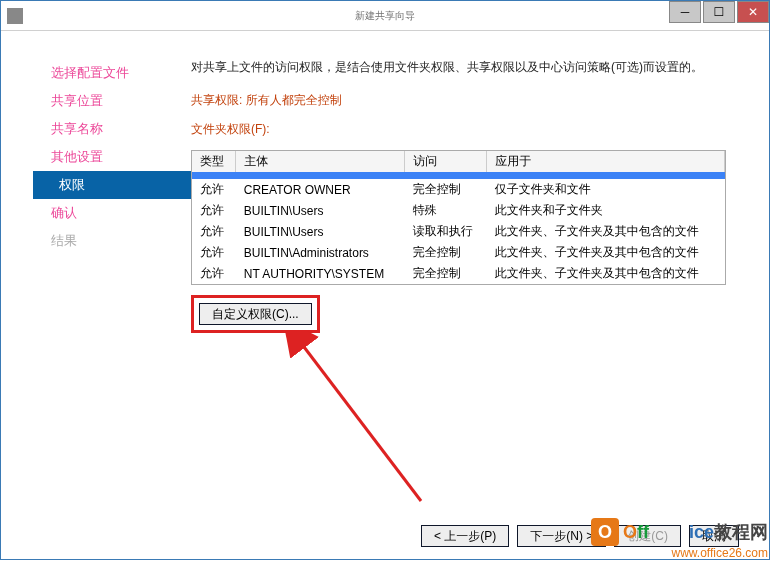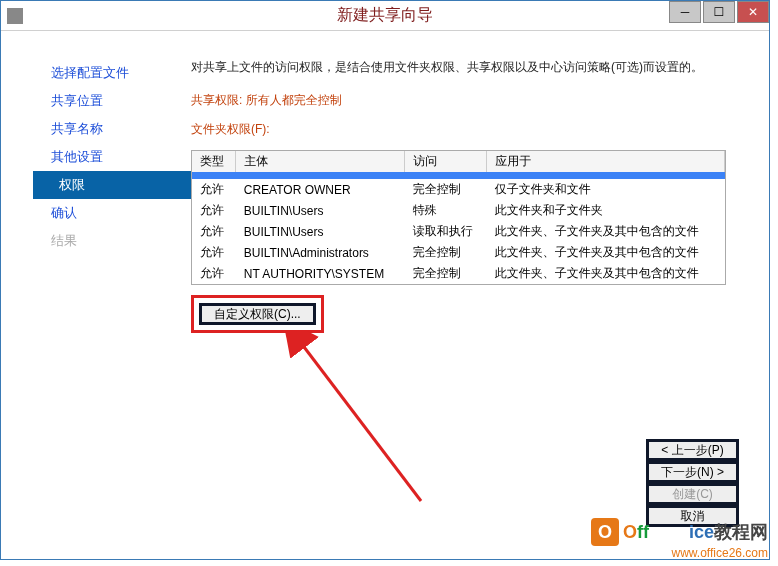--- a/index.html
+++ b/index.html
@@ -29,22 +29,22 @@
   .titlebar .app-icon {
     width: 16px; height: 16px;
     margin-left: 6px;
     background: #888;
     display: inline-block;
   }
   .titlebar .title {
     position: absolute;
     left: 50%;
     transform: translateX(-50%);
-    color: #7f1d1d;
-    font-size: 16px;
+    color: #737373;
+    font-size: 10px;
   }
   .win-controls {
     position: absolute;
     right: 0; top: 0;
     display: flex;
   }
   .win-btn {
     width: 32px; height: 22px;
     background: #c8c8c8;
     border: 1px solid #888;
@@ -67,21 +67,21 @@
     display: flex;
     margin-top: 28px;
     height: 390px;
   }
   .sidebar {
     width: 190px;
     padding-left: 42px;
   }
   .nav-item {
     padding: 5px 0 5px 8px;
-    color: #1d4ed8;
+    color: #ec4899;
     font-size: 13px;
     cursor: pointer;
   }
   .nav-item.active {
     background: #0863a6;
     color: #fff;
     margin-left: -10px;
     padding-left: 26px;
   }
   .nav-item.disabled { color: #aaa; }
@@ -115,31 +115,30 @@
   .custom-btn-wrap {
     margin-top: 10px;
     border: 3px solid #d22;
     display: inline-block;
     padding: 5px;
   }
   .btn {
     height: 22px;
     padding: 0 12px;
     background: #eee;
-    border: 3px solid #0f172a;
+    border: 1px solid #0f172a;
     font-size: 12px;
     cursor: pointer;
   }
   .footer {
     position: absolute;
-    bottom: 32px;
+    bottom: 12px;
     right: 30px;
     display: flex;
-    gap: 0;
-    flex-direction: column;
+    gap: 8px;
   }
   .footer .btn[disabled] { color: #999; }
   .arrow-svg {
     position: absolute;
     left: 280px;
     top: 330px;
     width: 160px;
     height: 180px;
     pointer-events: none;
   }

